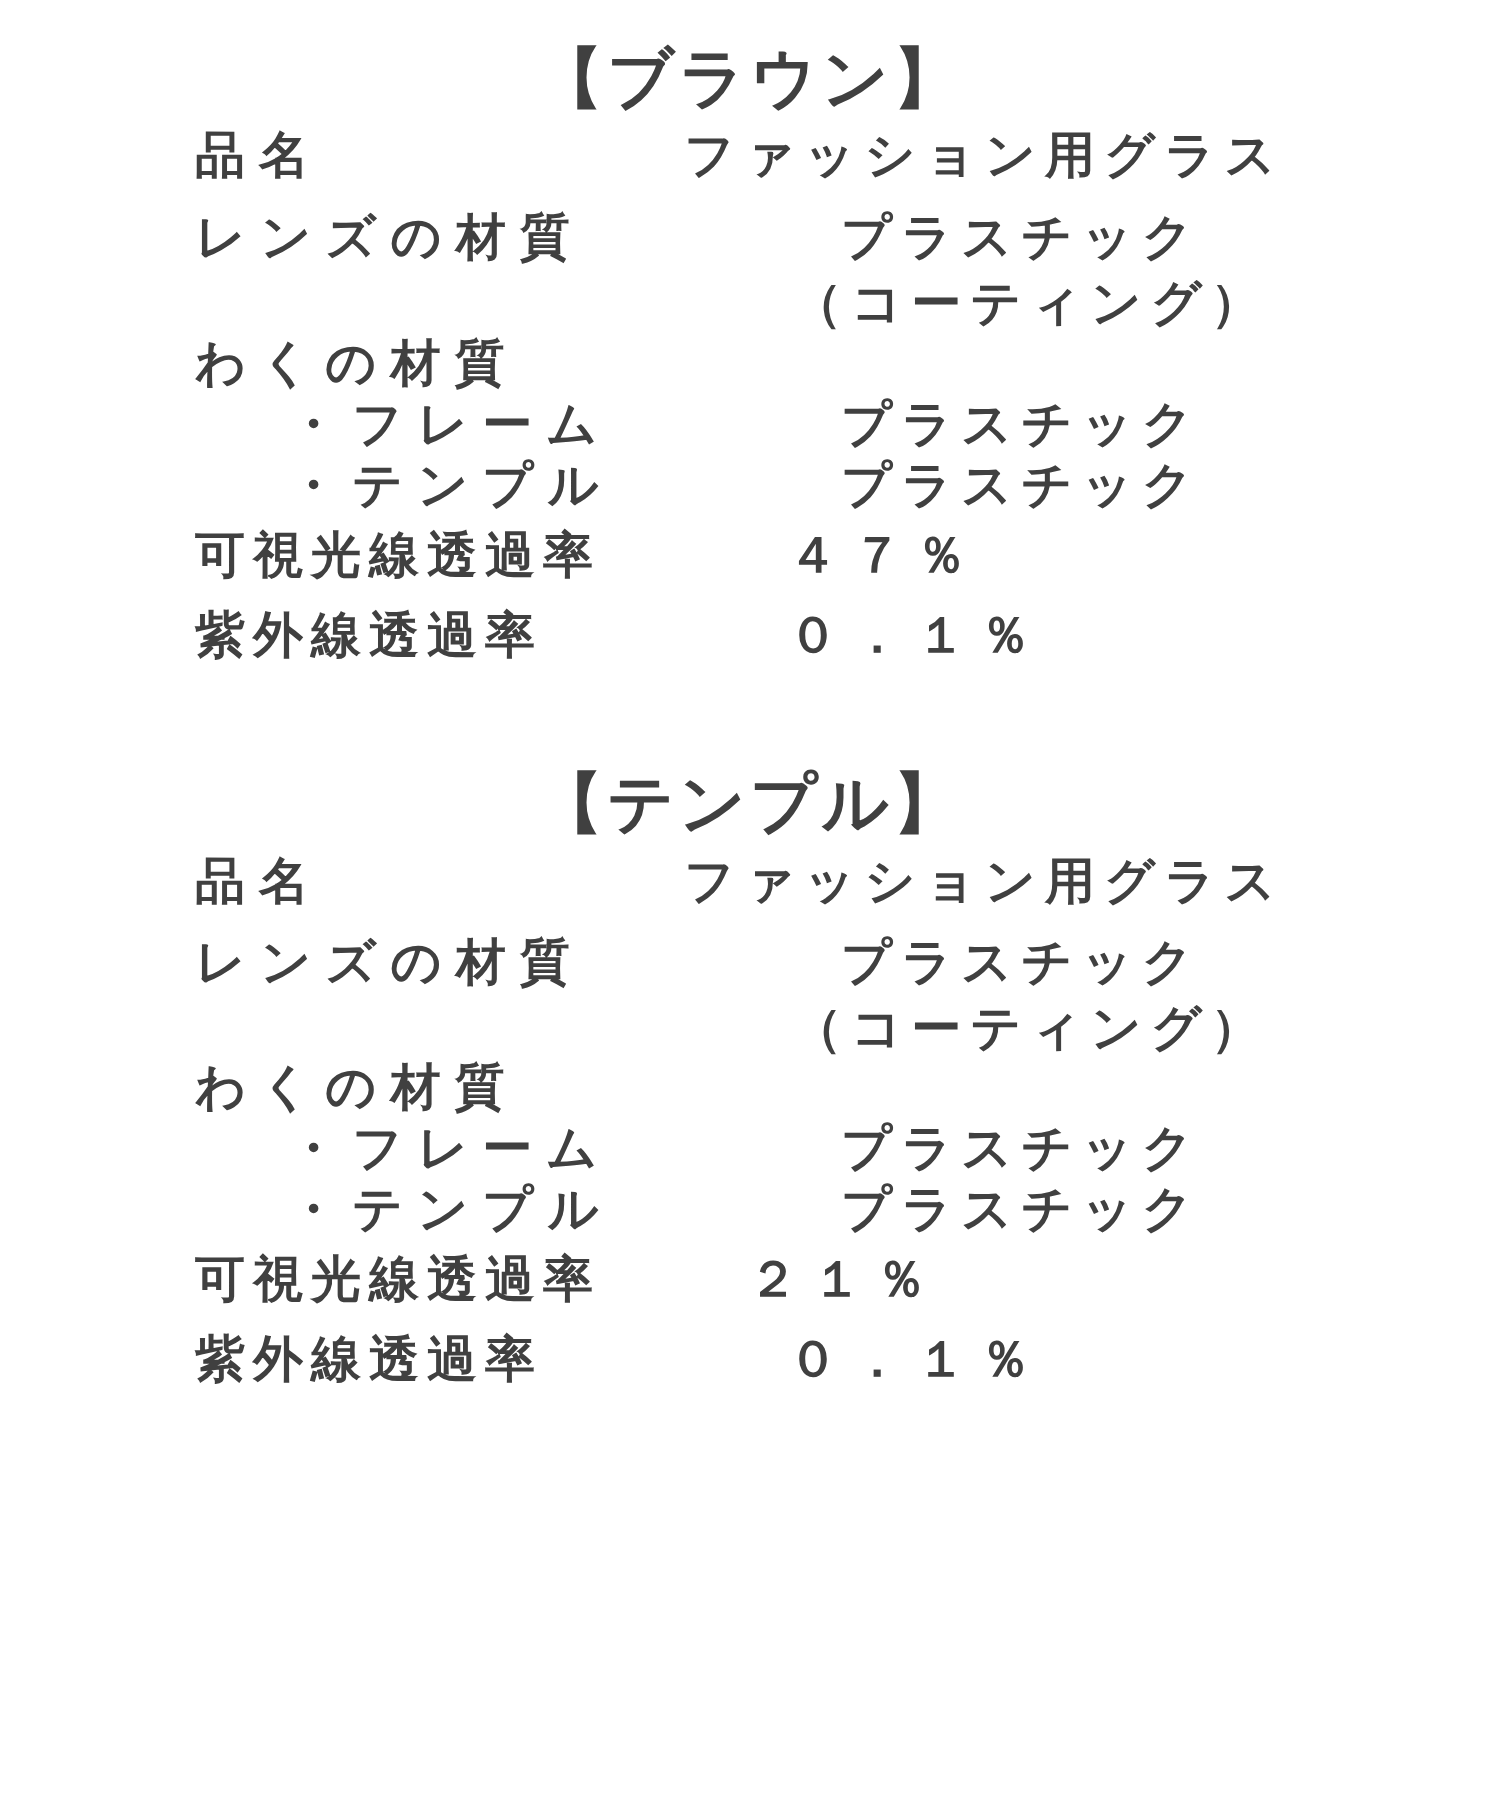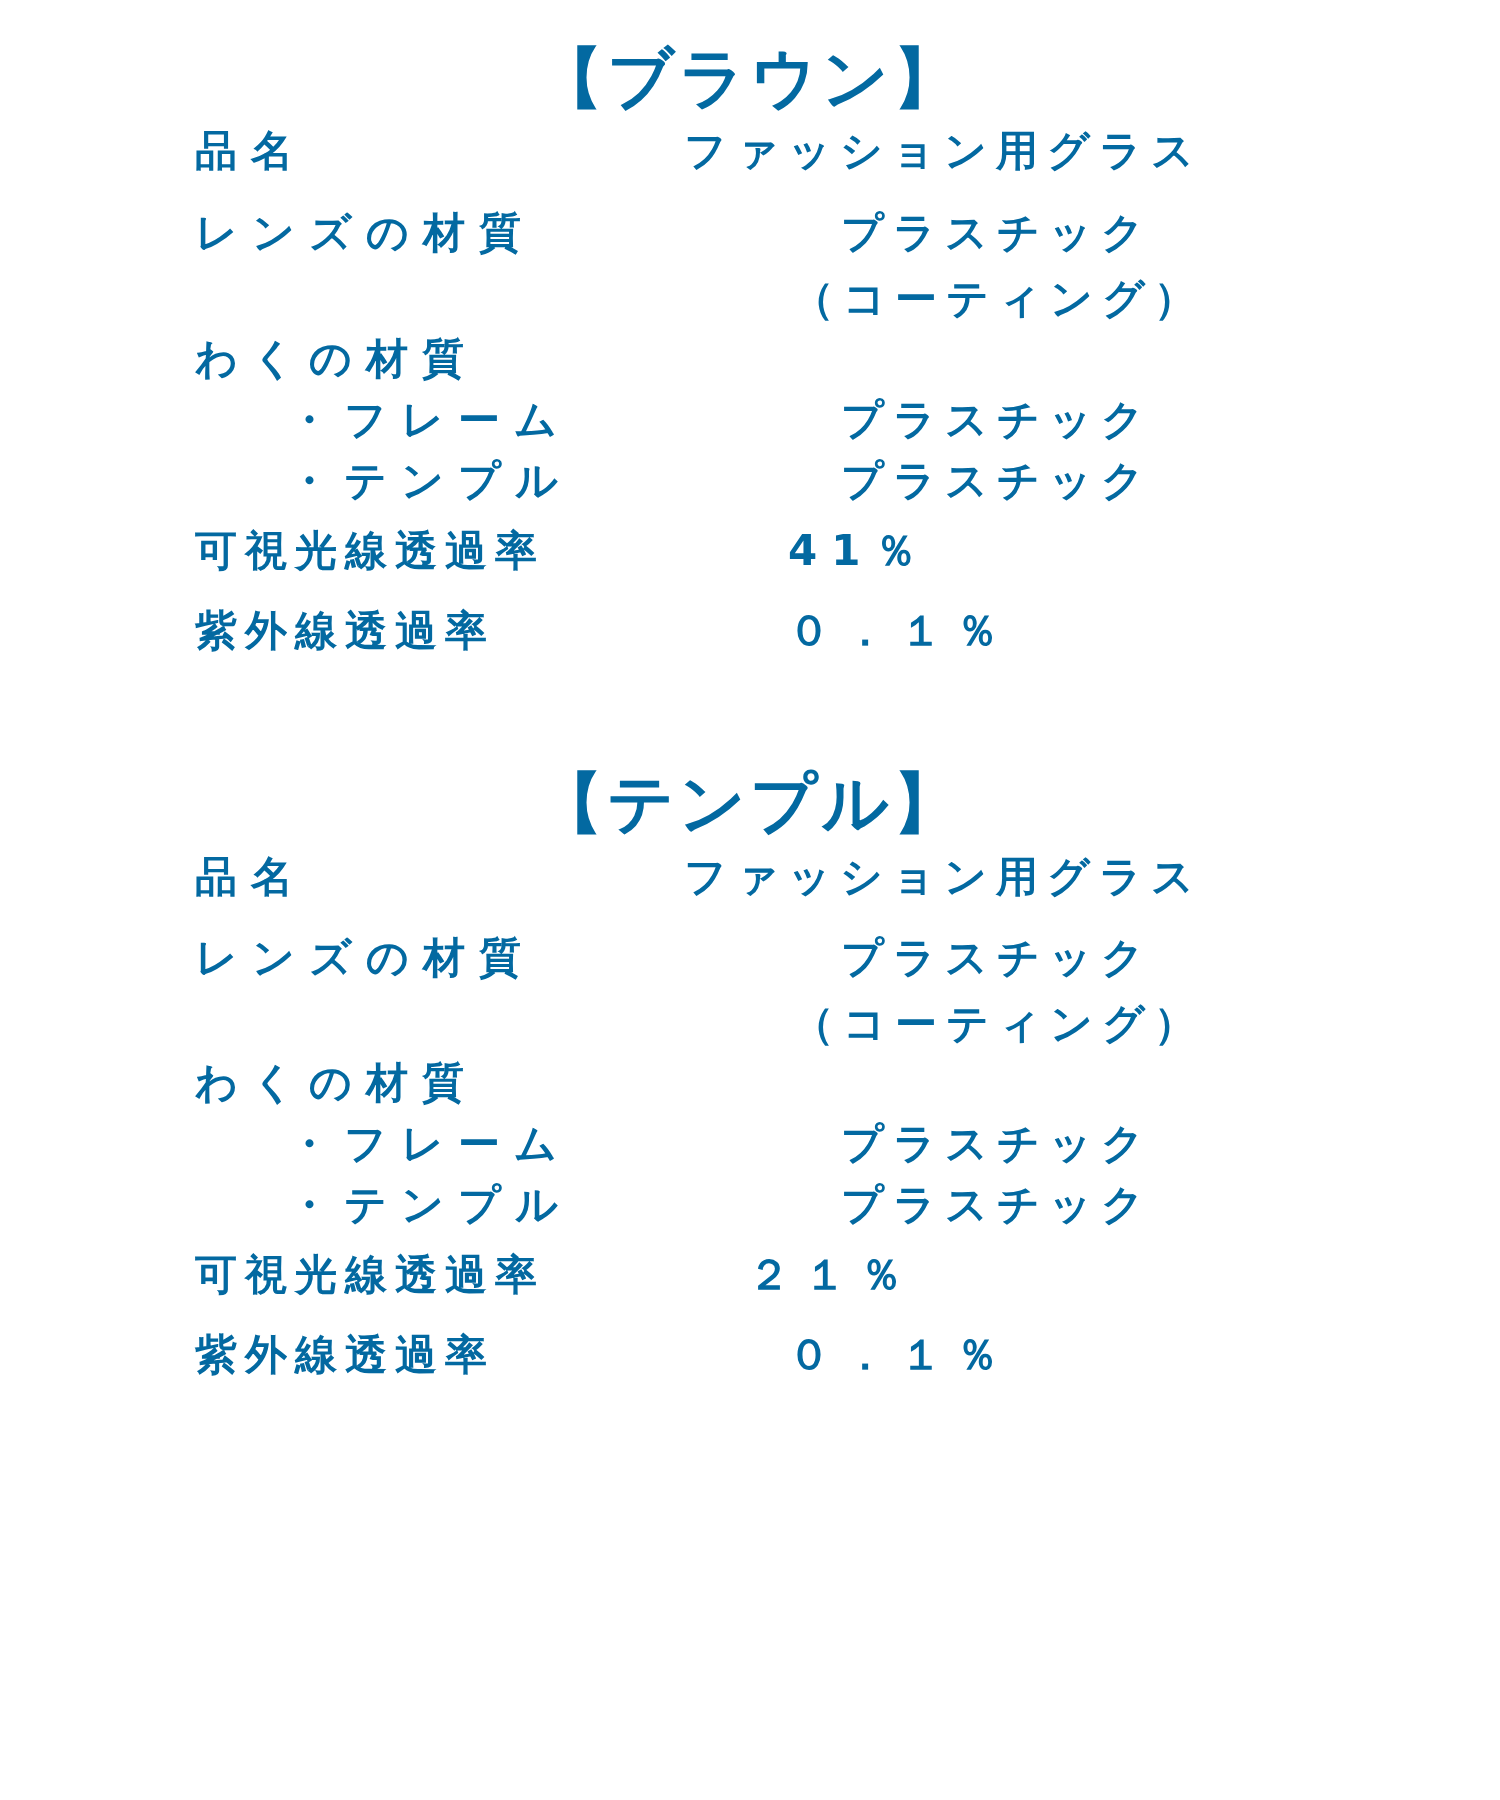--- a/index.html
+++ b/index.html
@@ -5,30 +5,30 @@
   html, body {
     margin: 0;
     padding: 0;
     background: #ffffff;
   }
   .canvas {
     position: relative;
     width: 1500px;
     height: 1800px;
     background: #ffffff;
-    color: #0369a1;
+    color: #404040;
     font-family: "DejaVu Sans", sans-serif;
     font-weight: 700;
     overflow: hidden;
   }
   .t {
     position: absolute;
     white-space: nowrap;
     line-height: 1;
-    font-size: 42px;
+    font-size: 50px;
   }
   .hdr {
     left: 0;
     width: 100%;
     text-align: center;
     font-size: 66px;
     letter-spacing: 4px;
   }
   .lbl  { letter-spacing: 14px; }
   .lblk { letter-spacing: 8px; }   
@@ -52,21 +52,21 @@
 
     <span class="t lbl" style="left:195px; top:338px">わくの材質</span>
 
     <span class="t lbl" style="left:288px; top:399px">・フレーム</span>
     <span class="t val" style="left:793px; top:399px">プラスチック</span>
 
     <span class="t lbl" style="left:288px; top:460px">・テンプル</span>
     <span class="t val" style="left:793px; top:460px">プラスチック</span>
 
     <span class="t lblk" style="left:195px; top:530px">可視光線透過率</span>
-    <span class="t num" style="left:788px; top:530px">41％</span>
+    <span class="t num" style="left:788px; top:530px">４７％</span>
 
     <span class="t lblk" style="left:195px; top:610px">紫外線透過率</span>
     <span class="t num" style="left:788px; top:610px">０．１％</span>
   </div>
 
   <div>
     <div class="t hdr" style="top:771px">【テンプル】</div>
 
     <span class="t lbl" style="left:195px; top:856px">品名</span>
     <span class="t val" style="left:636px; top:856px">ファッション用グラス</span>

